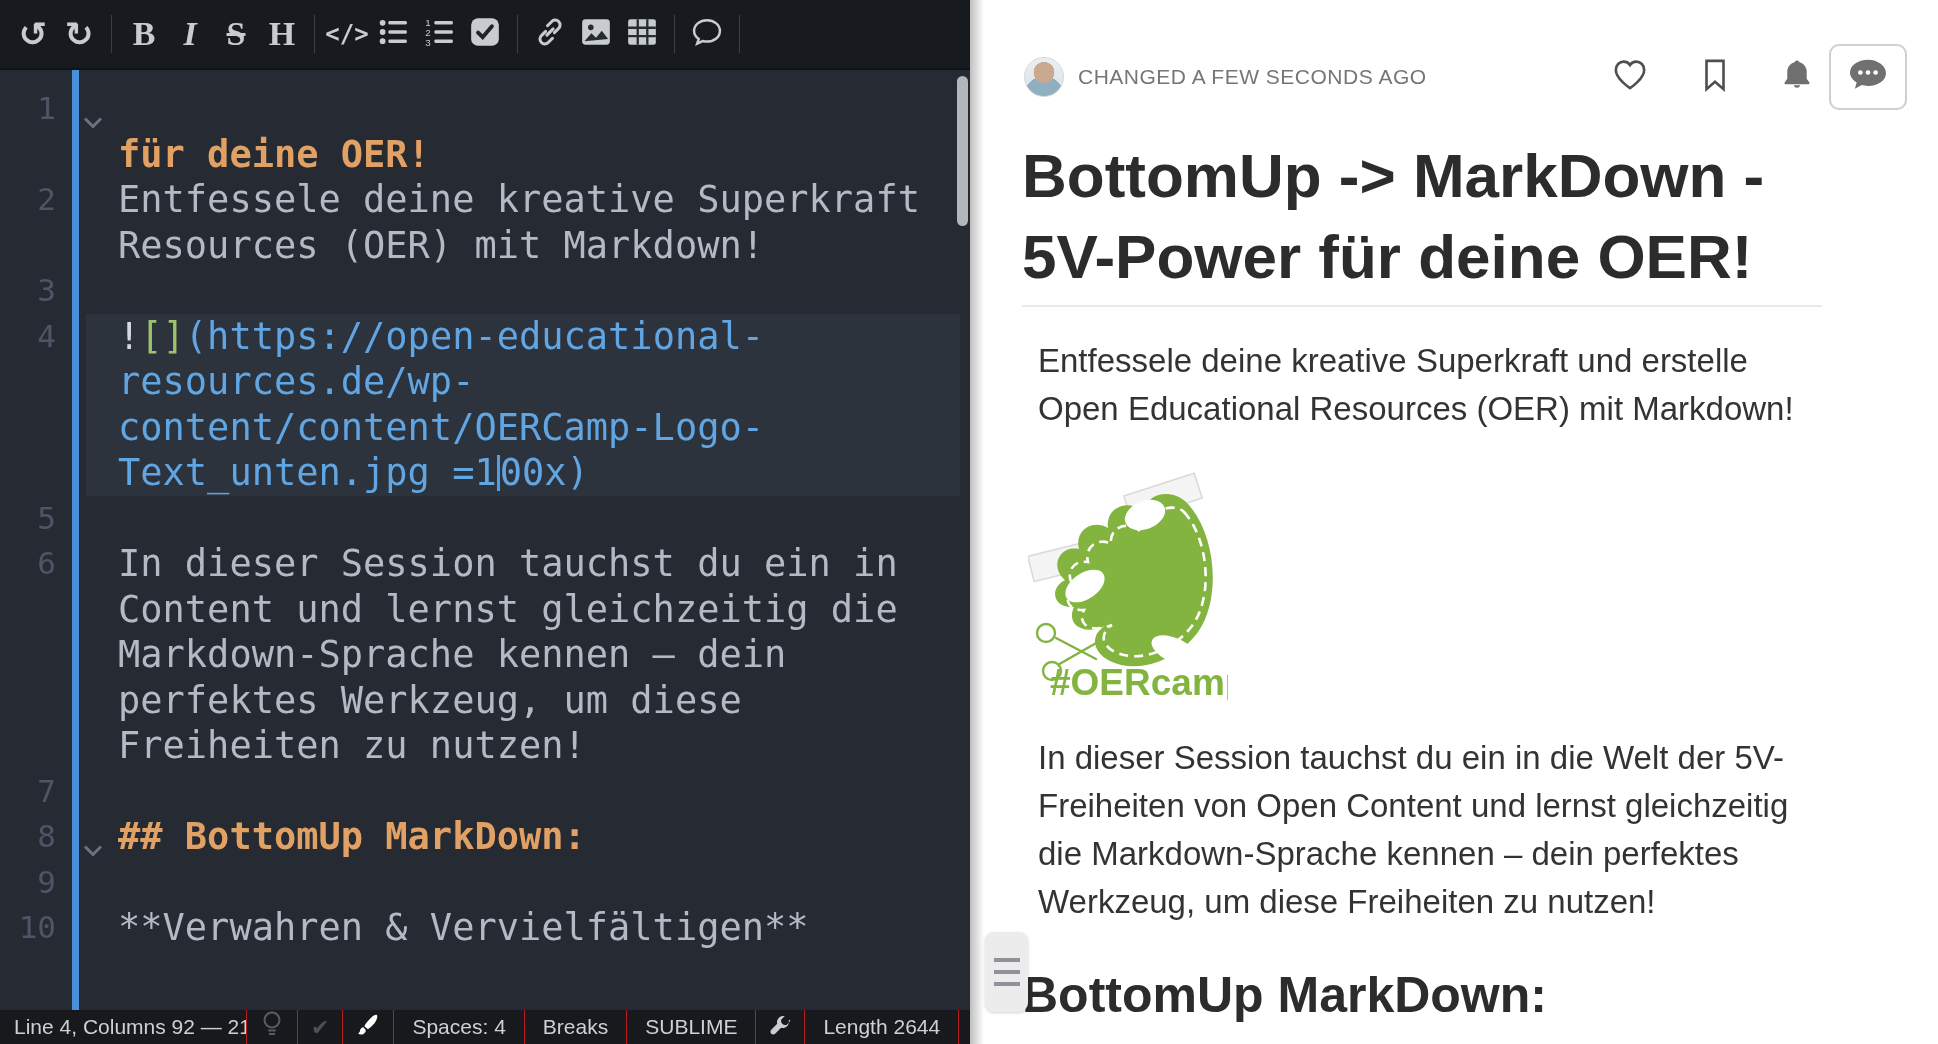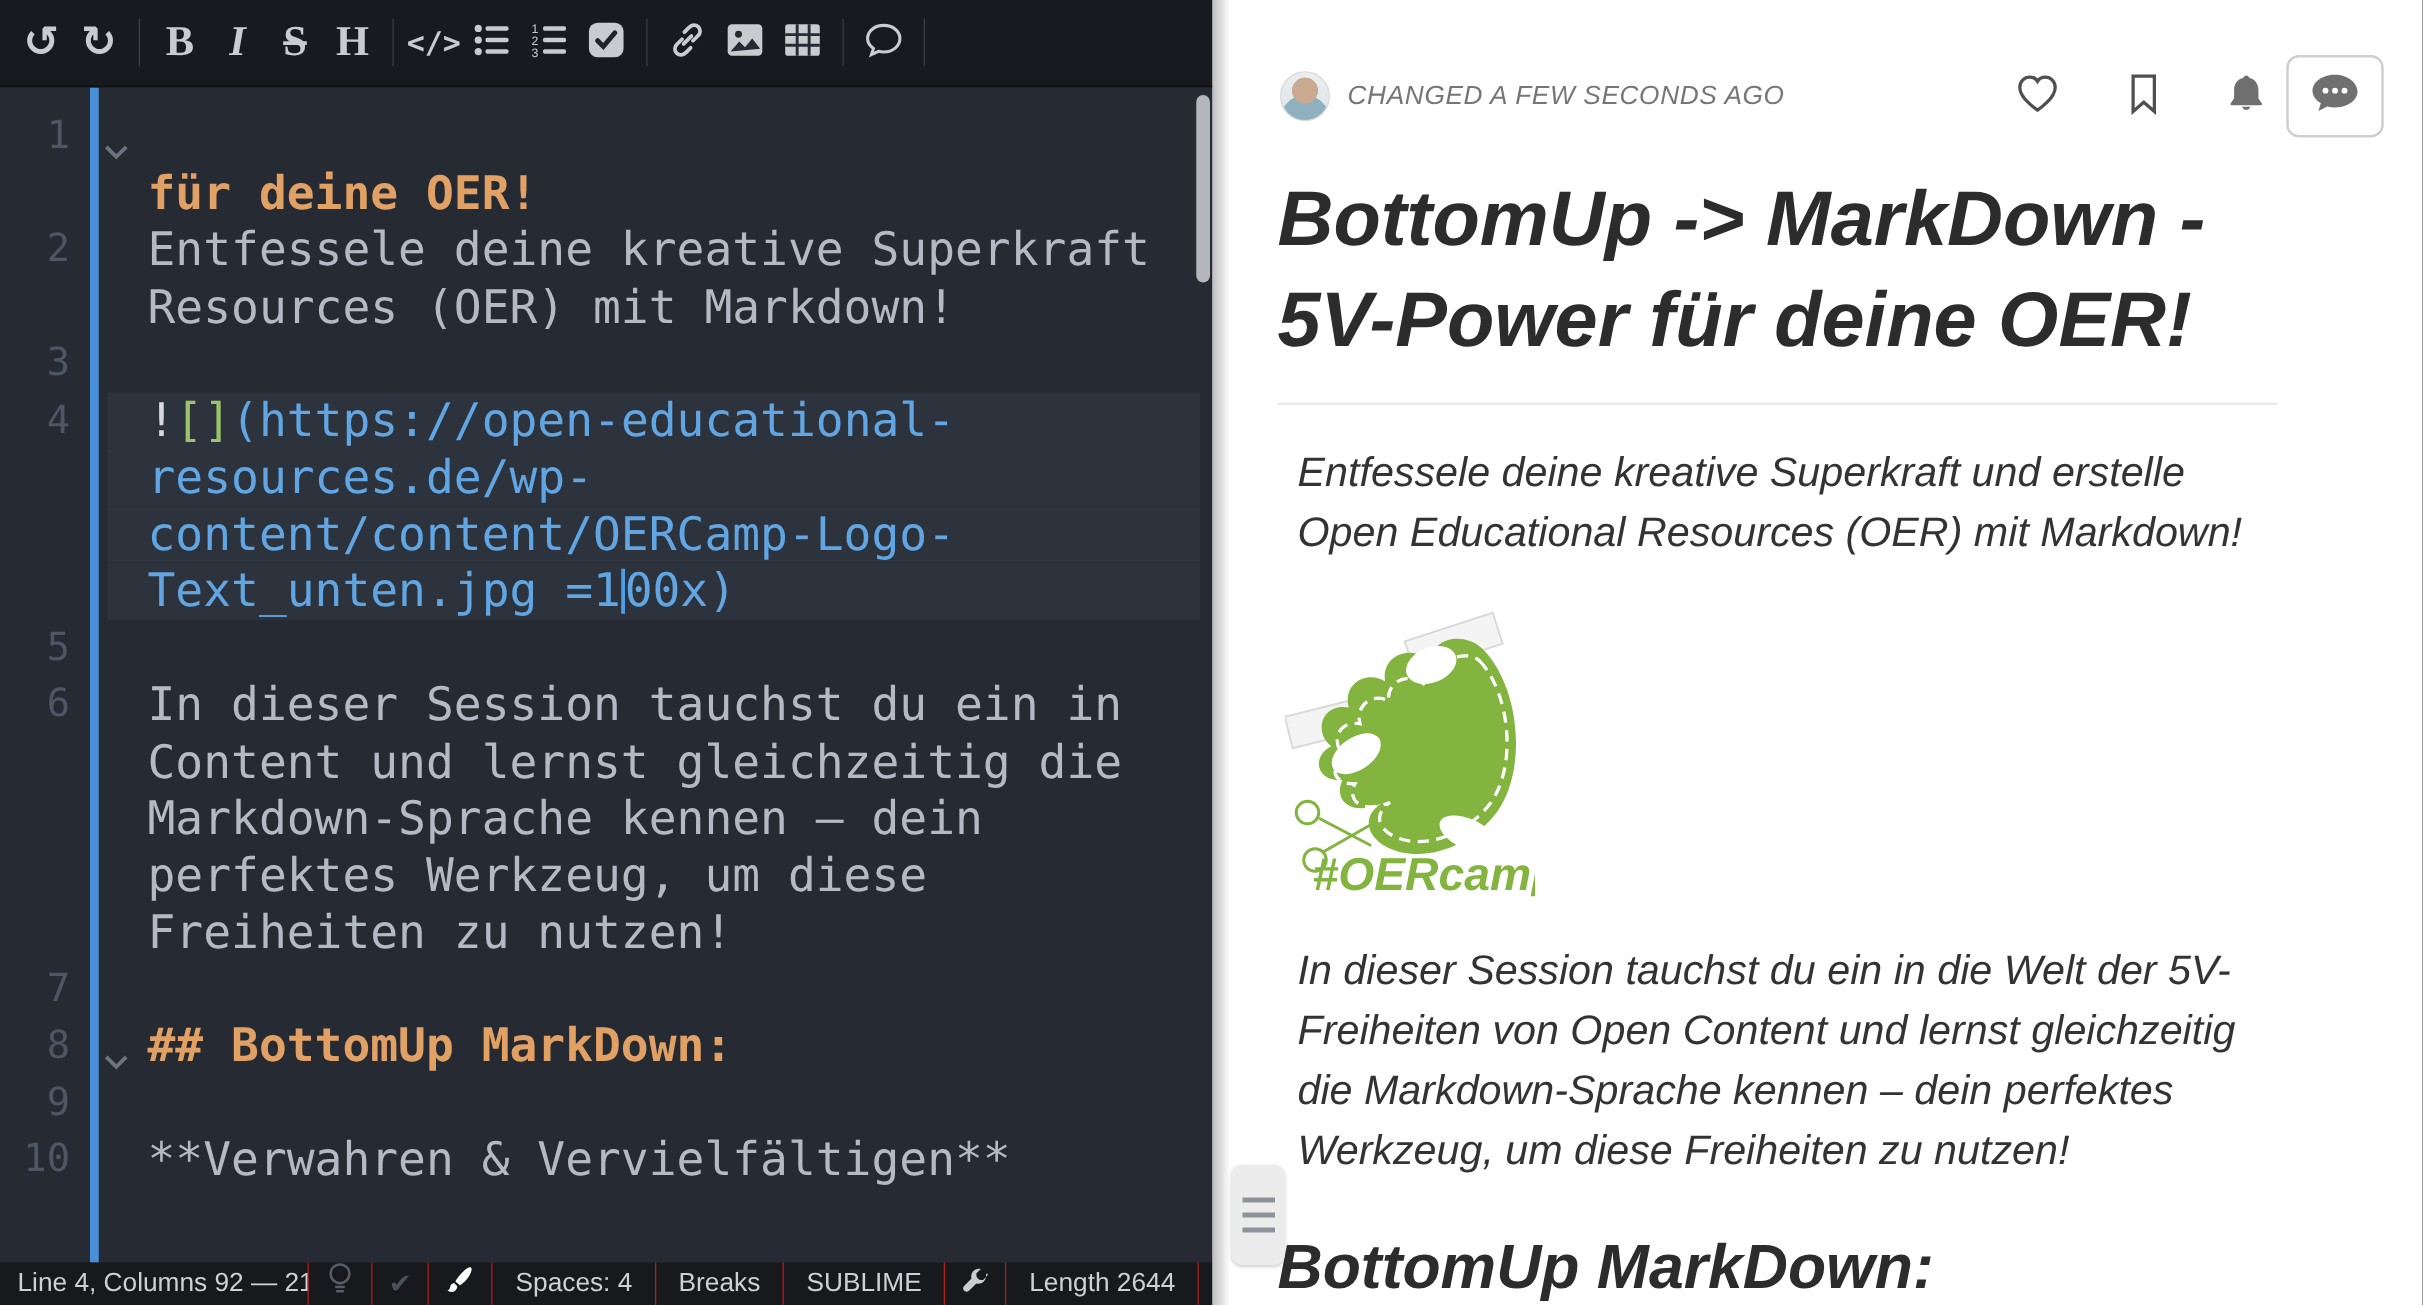--- a/index.html
+++ b/index.html
@@ -38,40 +38,40 @@
         background:#b3b6bb;z-index:4;}
 
   #statusbar{position:absolute;left:0;bottom:0;width:100%;height:34px;background:#17191d;display:flex;
         align-items:stretch;color:#cdd0d4;font-size:21px;box-sizing:border-box;}
   .sseg{display:flex;align-items:center;padding:0 18px;border-right:1px solid #b91c1c;white-space:nowrap;}
   .sseg.pos{flex:0 0 247px;box-sizing:border-box;padding:0 0 0 14px;overflow:hidden;}
   .sseg.icon{padding:0 13px;}
   .scheck{font-family:"DejaVu Sans", sans-serif;font-size:22px;color:#4b5159;}
 
   
-  #preview-pane{position:absolute;left:970px;top:0;width:963px;height:1044px;background:#ffffff;overflow:hidden;font-style:italic;}
+  #preview-pane{position:absolute;left:970px;top:0;width:963px;height:1044px;background:#ffffff;overflow:hidden;}
   #preview-shadow{position:absolute;left:0;top:0;width:14px;height:100%;
         background:linear-gradient(90deg, rgba(0,0,0,0.25), rgba(0,0,0,0));z-index:6;pointer-events:none;}
 
   #infobar{position:absolute;left:0;top:0;width:100%;height:120px;display:flex;align-items:center;
         padding:34px 26px 0 54px;box-sizing:border-box;}
   #avatar{width:38px;height:38px;border-radius:50%;flex:0 0 38px;border:1px solid #d8d8d8;
         background:
           radial-gradient(circle at 50% 38%, #c9a98f 0 34%, rgba(0,0,0,0) 35%),
           radial-gradient(circle at 50% 100%, #8fb0be 0 46%, rgba(0,0,0,0) 47%),
           linear-gradient(#eaeef0,#dde3e7);}
   #caption{margin-left:14px;color:#767676;font-size:21px;letter-spacing:0.5px;font-weight:500;}
   #info-actions{margin-left:auto;display:flex;align-items:center;gap:52px;}
   .iact{display:flex;align-items:center;justify-content:center;cursor:pointer;}
   #comment-btn{width:74px;height:62px;border:2px solid #cfcfcf;border-radius:10px;display:flex;
         align-items:center;justify-content:center;margin-left:16px;cursor:pointer;background:#fff;}
 
   #content{position:absolute;left:52px;top:110px;width:800px;}
   #doc-title{font-size:62px;line-height:1.3;font-weight:bold;color:#2c2c2c;margin:26px 0 0 0;
-        padding-bottom:25px;border-bottom:2px solid #eaeaea;}
+        padding-bottom:8px;border-bottom:2px solid #eaeaea;}
   .pv-p{font-size:33px;line-height:1.46;color:#333333;margin:30px 0 0 16px;}
   #logo-block{margin:36px 0 0 6px;width:200px;}
   #doc-h2{font-size:50px;line-height:1.25;font-weight:bold;color:#2c2c2c;margin:38px 0 0 0;
         padding-bottom:28px;border-bottom:2px solid #eaeaea;}
 
   #toc-grip{position:absolute;left:15px;top:932px;width:43px;height:80px;background:#ececec;
         border-radius:9px;z-index:7;box-shadow:0 1px 3px rgba(0,0,0,0.18);cursor:pointer;}
   .gline{position:absolute;left:9px;width:26px;height:4px;background:#8f9399;}
 </style>
 </head>

